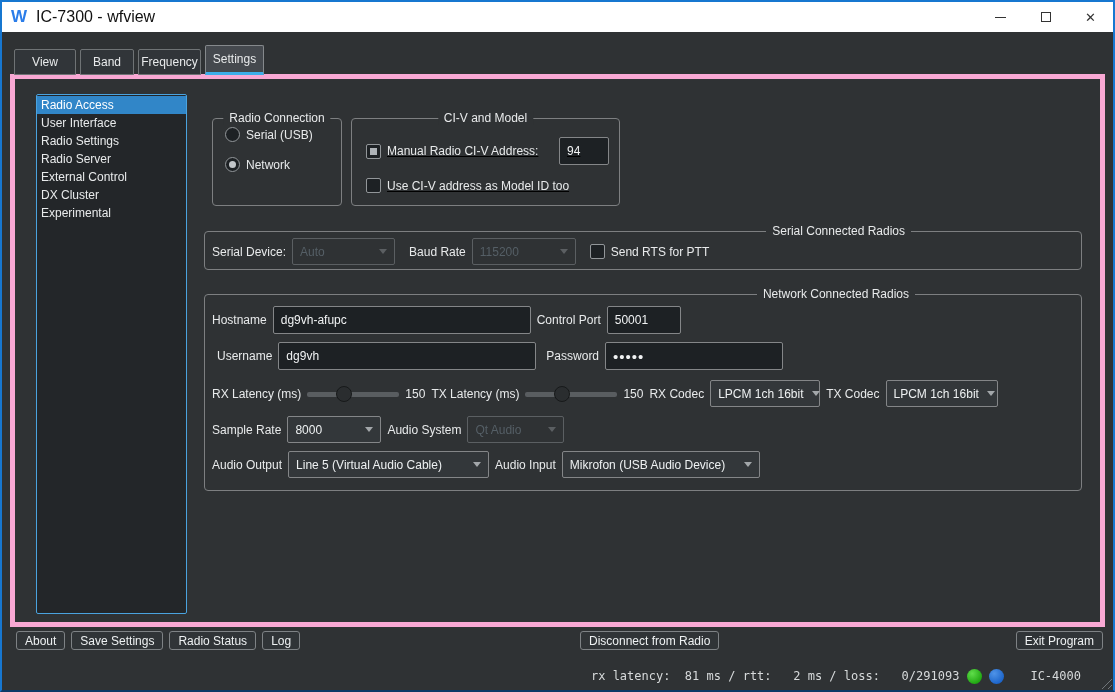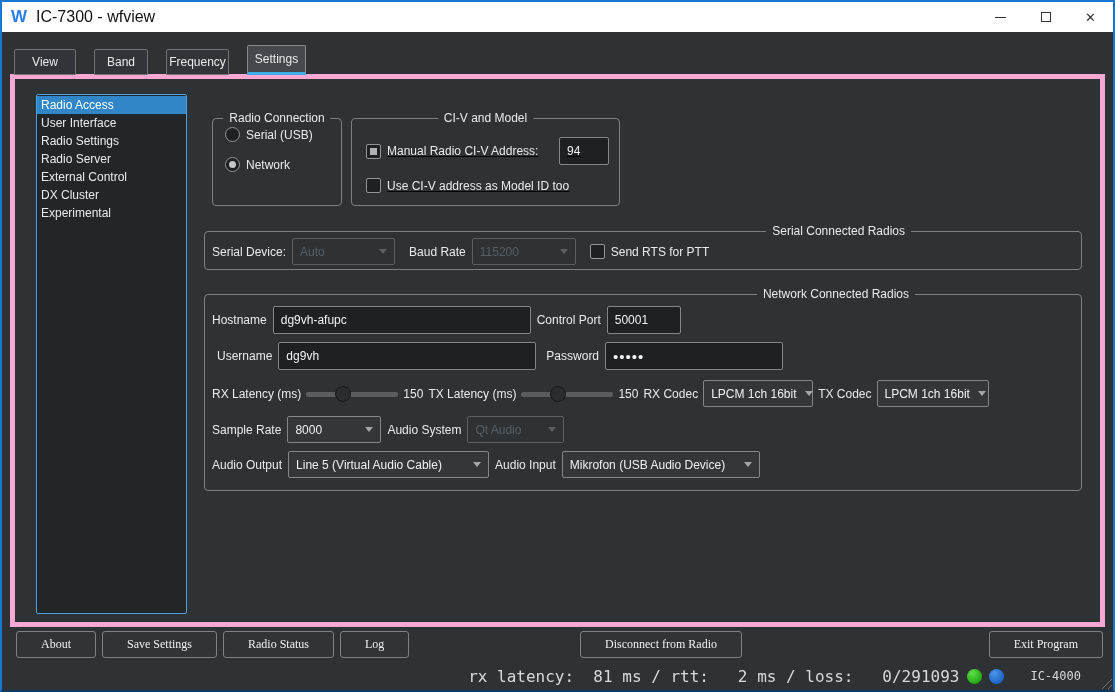--- a/index.html
+++ b/index.html
@@ -21,21 +21,21 @@
   .win-btn { width:45px; height:30px; display:flex; align-items:center;
     justify-content:center; color:#333; cursor:default; }
   .glyph-min { width:11px; border-bottom:1px solid #333; }
   .glyph-max { width:10px; height:10px; border:1px solid #333; }
   .glyph-close { font-size:13px; line-height:1; color:#333; }
 
   
   .main { position:absolute; top:30px; left:0; right:0; bottom:0; background:#2f3234; }
 
   
-  .tabbar { position:absolute; top:13px; left:12px; display:flex; gap:18px;
+  .tabbar { position:absolute; top:13px; left:12px; display:flex; gap:4px;
     align-items:flex-end; z-index:3; }
   .tab { height:26px; display:flex; align-items:center; justify-content:center;
     font-size:12px; color:#e8eaeb; background:#313539; border:1px solid #6f7375;
     border-top-left-radius:2px; border-top-right-radius:2px; cursor:default; }
   .tab:nth-child(1){ width:62px; } .tab:nth-child(2){ width:54px; }
   .tab:nth-child(3){ width:63px; } .tab:nth-child(4){ width:59px; }
   .tab.selected { height:30px; background:#45494e; border:1px solid #85898c;
     border-bottom:3px solid #3daee9; }
 
   
@@ -93,32 +93,32 @@
 
   
   .slider { position:relative; width:92px; height:18px; flex:0 0 auto; }
   .slider-groove { position:absolute; top:7px; left:0; right:0; height:5px;
     border-radius:2px; background:#595d60; }
   .slider-handle { position:absolute; top:1px; left:calc(40% - 8px); width:16px;
     height:16px; border-radius:50%; background:#2a2d2f; border:1px solid #17191a; }
 
   
   .bottombar { position:absolute; left:14px; right:10px; top:599px; height:28px; }
-  .btn { height:27px; background:#303437; border:1px solid #7e8285;
+  .btn { height:19px; background:#303437; border:1px solid #7e8285;
     border-radius:3px; color:#eef1f2; font-size:12px;
-    font-family:Liberation Serif, serif; padding:0 24px; cursor:default; }
+    font-family:Liberation Sans, sans-serif; padding:0 8px; cursor:default; }
   .left-btns { display:flex; gap:6px; position:absolute; left:0; top:0; }
   .btn-disconnect { position:absolute; left:564px; top:0; }
   .btn-exit { position:absolute; right:0; top:0; }
 
   
   .statusbar { position:absolute; left:0; right:0; bottom:0; height:28px;
     display:flex; align-items:center; justify-content:flex-end;
     padding-right:18px; }
-  .status-text { font-family:"DejaVu Sans Mono", monospace; font-size:16px;
+  .status-text { font-family:"DejaVu Sans Mono", monospace; font-size:12px;
     color:#d7dadb; white-space:pre; }
   .led { width:15px; height:15px; border-radius:50%; flex:0 0 auto; }
   .led-green { margin-left:8px; background:radial-gradient(circle at 35% 30%, #5fdd4a, #1ea510 75%); }
   .led-blue  { margin-left:7px; background:radial-gradient(circle at 35% 30%, #4e93e8, #1b63c8 75%); }
   .radio-name { font-family:"DejaVu Sans Mono", monospace; font-size:12px;
     color:#d7dadb; margin-left:26px; margin-right:14px; }
   .grip { position:absolute; right:1px; bottom:1px; width:13px; height:13px;
     background:repeating-linear-gradient(135deg, transparent 0 3px, #71767a 3px 4px);
     clip-path:polygon(100% 0, 100% 100%, 0 100%); }
 
@@ -221,21 +221,21 @@
           <input class="tinput" style="width: 74px;" value="50001">
         </div>
 
         <div class="row" style="margin:8px 0 0 12px;">
           <span class="lbl">Username</span>
           <input class="tinput" style="width: 258px;" value="dg9vh">
           <span class="lbl" style="margin-left:4px;">Password</span>
           <input class="tinput pw" style="width: 178px;" value="•••••">
         </div>
 
-        <div class="row" style="margin:10px 0 0 7px; gap:5px;">
+        <div class="row" style="margin:10px 0 0 7px; ">
           <span class="lbl">RX Latency (ms)</span>
           <div class="slider">
             <div class="slider-groove"></div>
             <div class="slider-handle"></div>
           </div>
           <span class="lbl">150</span>
           <span class="lbl">TX Latency (ms)</span>
           <div class="slider">
             <div class="slider-groove"></div>
             <div class="slider-handle"></div>

